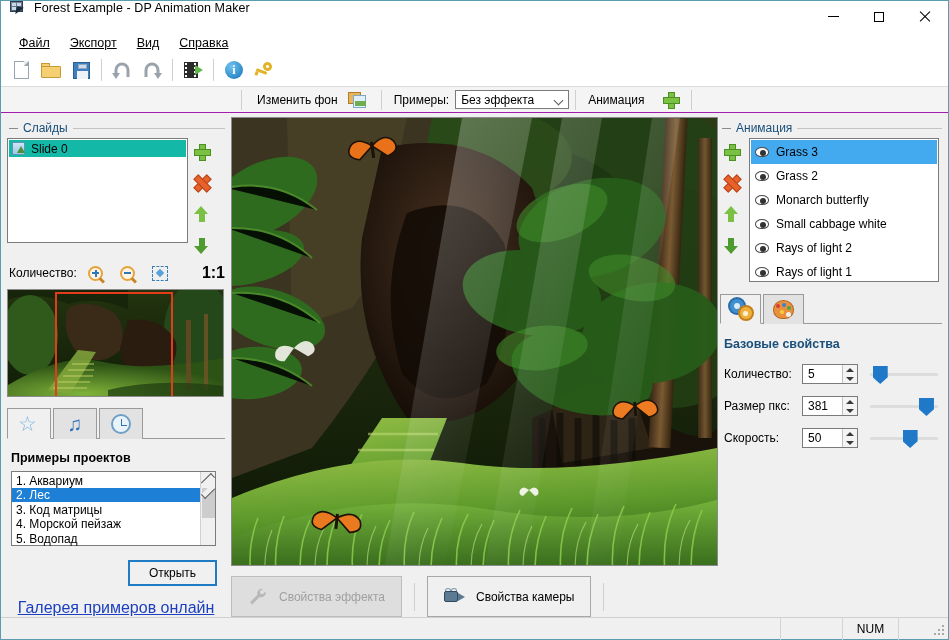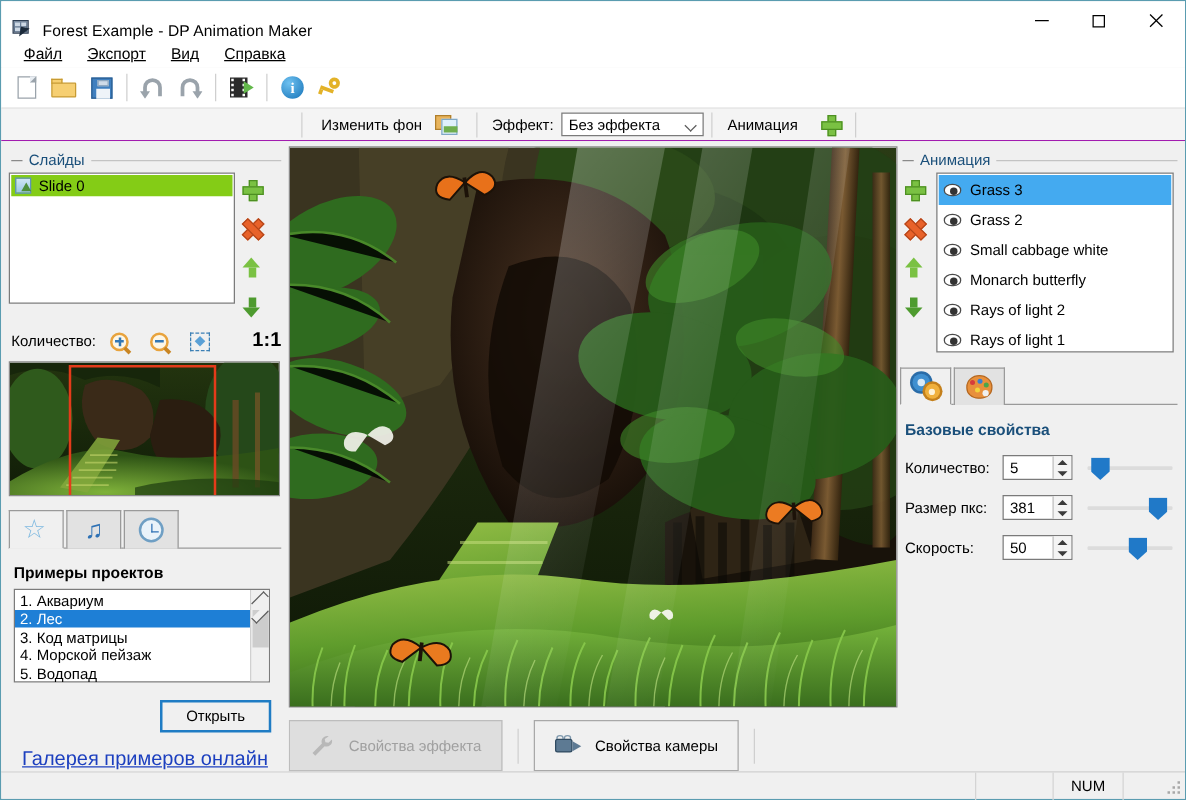--- a/index.html
+++ b/index.html
@@ -14,21 +14,21 @@
     position: relative;
     width: 949px; height: 640px;
     background: #f0f0f0;
     border: 1px solid #5a9cb0;
     display: flex; flex-direction: column;
   }
 
   
   .titlebar {
     height: 31px; background: #ffffff;
-    display:flex; align-items:flex-end;
+    display:flex; align-items:flex-start;
     flex: 0 0 31px;
   }
   .title-icon {
     width:16px; height:16px; margin-left:9px; margin-right:8px;
     position:relative; flex:0 0 16px;
   }
   .title-icon .sq {
     position:absolute; left:0; top:0; width:13px;height:11px;
     background:linear-gradient(160deg,#7a8fa8,#40556e);
     border:1px solid #2c3d52;
@@ -128,21 +128,21 @@
   .left { width:230px; flex:0 0 230px; background:#f0f0f0; position:relative;
           display:flex;flex-direction:column; padding:4px 6px 0 6px;}
   .grp-head{display:flex;align-items:center;gap:5px;margin:4px 0 3px 2px;}
   .grp-head .dash{width:9px;height:1px;background:#8a8a8a;}
   .grp-head .ttl{font-weight:normal;font-size:12px;color:#1a4f7a;white-space:nowrap;}
   .grp-head .line{flex:1;height:1px;background:#c3c3c3;}
 
   .slides-row{display:flex;gap:6px;}
   .listbox{background:#fff;border:1px solid #7b7b7b;}
   .slides-list{width:181px;height:105px;padding:1px;}
-  .slide-item{height:17px;display:flex;align-items:center;gap:6px;padding:0 3px;background:#84cc16;color:#000;font-size:12px;}
+  .slide-item{height:17px;display:flex;align-items:center;gap:6px;padding:0 3px;background:#14b8a6;color:#000;font-size:12px;}
   .slide-ic{width:13px;height:13px;background:linear-gradient(#cfe6f5,#9cc7e4);border:1px solid #5f94b8;position:relative;}
   .slide-ic:after{content:"";position:absolute;left:4px;top:3px;width:0;height:0;border-left:4px solid transparent;border-right:4px solid transparent;border-bottom:7px solid #4e8f3c;}
   .side-btns{display:flex;flex-direction:column;align-items:center;gap:16px;padding-top:6px;}
   .x-ic{width:15px;height:15px;position:relative;}
   .x-ic:before,.x-ic:after{content:"";position:absolute;left:5px;top:-1px;width:5px;height:17px;background:#e8622a;border:1px solid #b4461a;}
   .x-ic:before{transform:rotate(45deg);}
   .x-ic:after{transform:rotate(-45deg);}
   .arrow-up,.arrow-dn{width:15px;height:16px;position:relative;}
   .arrow-up:before{content:"";position:absolute;left:0;top:0;width:0;height:0;border-left:7.5px solid transparent;border-right:7.5px solid transparent;border-bottom:8px solid #7ac143;}
   .arrow-up:after{content:"";position:absolute;left:4.5px;top:8px;width:6px;height:8px;background:#7ac143;}
@@ -340,21 +340,21 @@
     <div style="width:234px"></div>
     <div class="t2-sep"></div>
     <div class="t2-btn">
       <span>Изменить фон</span>
       <span class="ic-bg">
           <span class="back"></span>
           <span class="front"></span>
         </span>
     </div>
     <div class="t2-sep"></div>
-    <div class="t2-label">Эффект:</div>
+    <div class="t2-label">Примеры:</div>
     <div class="combo">
       <span>Без эффекта</span>
       <span class="arr"></span>
     </div>
     <div class="t2-sep"></div>
     <div class="t2-label">Анимация</div>
     <div class="tb-btn" style="margin-left:6px">
       <span class="plus-ic"></span>
     </div>
     <div class="t2-sep"></div>
@@ -686,25 +686,25 @@
           <div class="anim-item sel">
             <span class="eye"></span>
             <span>Grass 3</span>
           </div>
           <div class="anim-item">
             <span class="eye"></span>
             <span>Grass 2</span>
           </div>
           <div class="anim-item">
             <span class="eye"></span>
-            <span>Small cabbage white</span>
+            <span>Monarch butterfly</span>
           </div>
           <div class="anim-item">
             <span class="eye"></span>
-            <span>Monarch butterfly</span>
+            <span>Small cabbage white</span>
           </div>
           <div class="anim-item">
             <span class="eye"></span>
             <span>Rays of light 2</span>
           </div>
           <div class="anim-item">
             <span class="eye"></span>
             <span>Rays of light 1</span>
           </div>
         </div>

